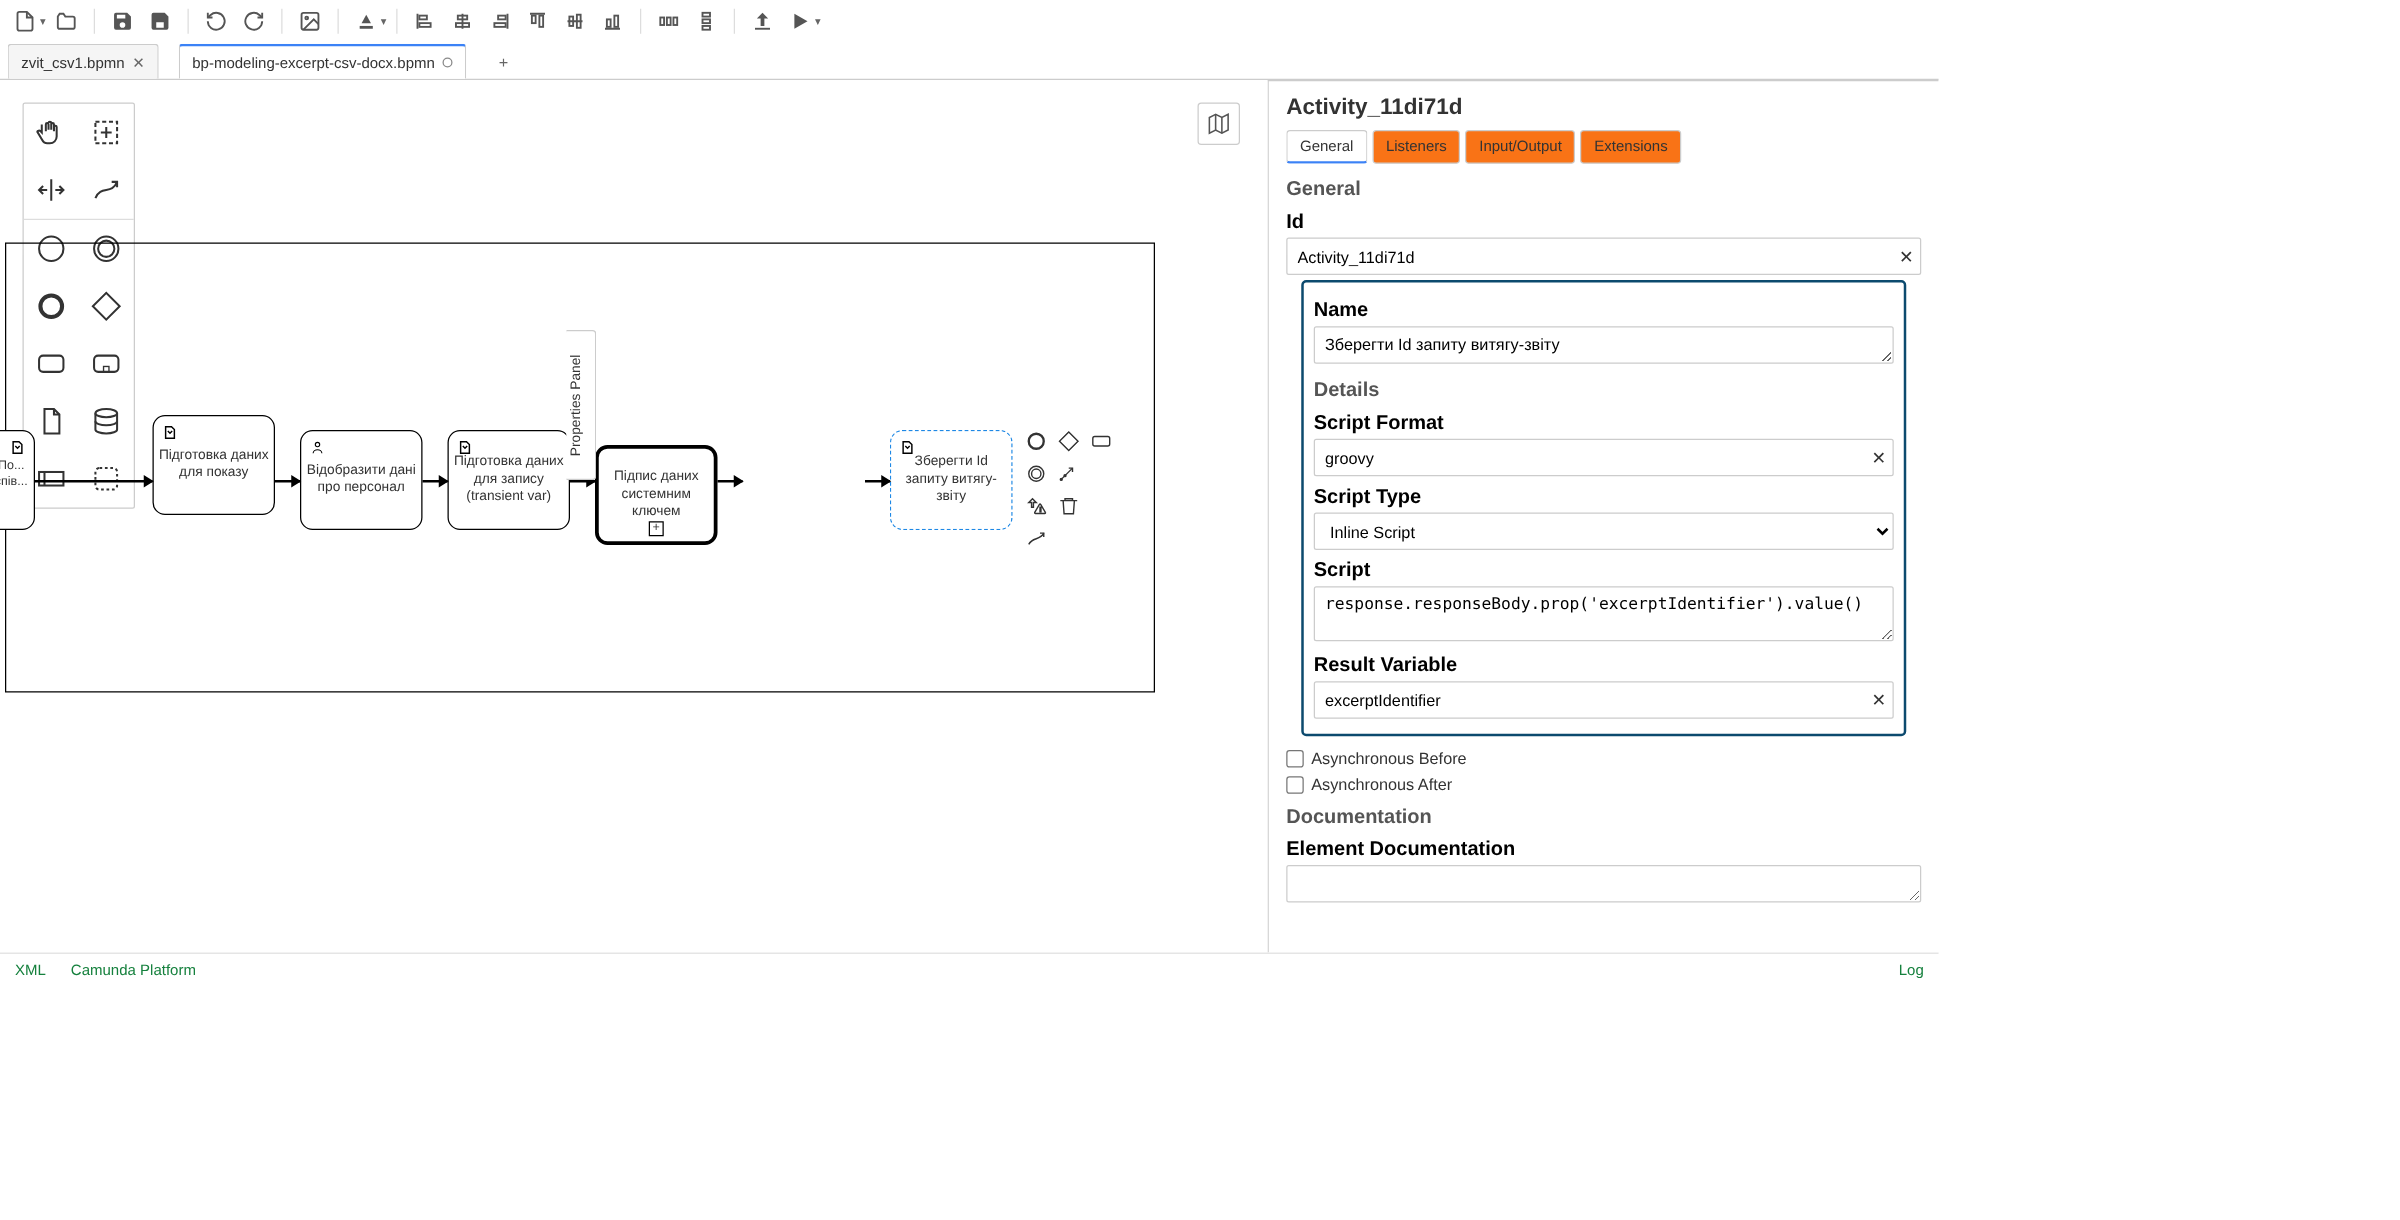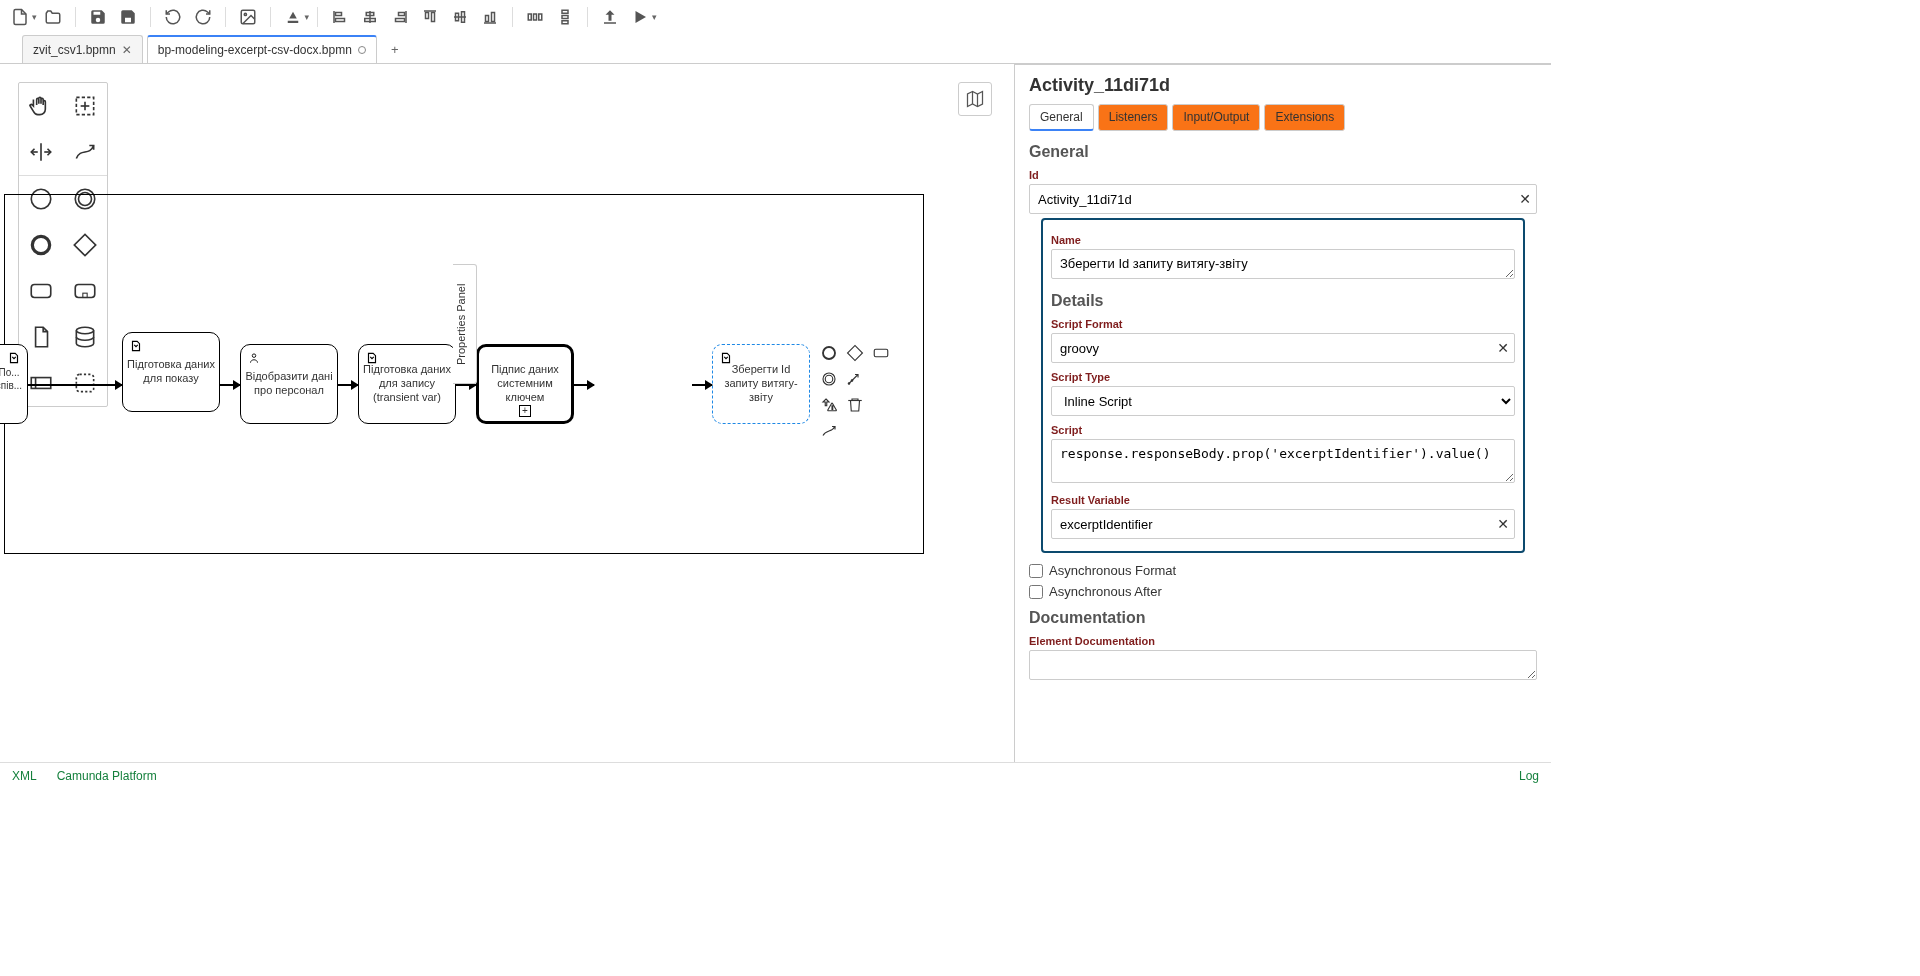--- a/index.html
+++ b/index.html
@@ -2,21 +2,21 @@
 <html><head>
 <meta charset="utf-8">
 <style>
 * { box-sizing: border-box; margin: 0; padding: 0; }
 body { font-family: Arial, sans-serif; font-size: 13px; color: #333; background: #fff; width: 1551px; height: 788px; overflow: hidden; display: flex; flex-direction: column; }
 .toolbar { height: 34px; display: flex; align-items: center; padding: 0 6px; gap: 2px; }
 .tb-btn { width: 28px; height: 28px; display: flex; align-items: center; justify-content: center; cursor: pointer; color: #555; }
 .tb-btn svg { width: 18px; height: 18px; }
 .tb-sep { width: 1px; height: 20px; background: #ddd; margin: 0 6px; }
 .tb-drop { font-size: 9px; margin-left: -4px; color: #666; }
-.tabs { height: 30px; display: flex; align-items: flex-end; border-bottom: 1px solid #ccc; padding-left: 22px; gap: 4px; }
+.tabs { height: 30px; display: flex; align-items: flex-end; border-bottom: 1px solid #ccc; padding-left: 6px; gap: 16px; }
 .tab { height: 28px; padding: 0 10px; display: flex; align-items: center; gap: 6px; border: 1px solid #ccc; border-bottom: none; background: #f5f5f5; border-radius: 3px 3px 0 0; font-size: 12px; position: relative; }
 .tab.active { background: #fff; border-top: 2px solid #3b82f6; }
 .tab-close { font-size: 12px; cursor: pointer; color: #666; }
 .tab-dirty { width: 8px; height: 8px; border: 1px solid #888; border-radius: 50%; }
 .tab-add { width: 28px; height: 28px; display: flex; align-items: center; justify-content: center; cursor: pointer; color: #666; }
 .main { flex: 1; display: flex; position: relative; overflow: hidden; }
 .canvas-wrap { flex: 1; position: relative; background: #fff; }
 .palette { position: absolute; left: 18px; top: 18px; width: 90px; background: #fff; border: 1px solid #ccc; border-radius: 2px; display: grid; grid-template-columns: 1fr 1fr; }
 .palette-item { height: 46px; display: flex; align-items: center; justify-content: center; cursor: pointer; }
 .palette-item svg { width: 26px; height: 26px; stroke: #333; fill: none; }
@@ -34,21 +34,21 @@
 .context-pad { position: absolute; display: grid; grid-template-columns: repeat(3, 22px); gap: 4px; }
 .context-pad div { width: 22px; height: 22px; display: flex; align-items: center; justify-content: center; }
 .context-pad svg { width: 18px; height: 18px; stroke: #333; fill: none; }
 .props-collapse { position: absolute; right: 537px; top: 200px; width: 24px; height: 120px; border: 1px solid #ccc; border-right: none; background: #fff; writing-mode: vertical-rl; transform: rotate(180deg); text-align: center; font-size: 11px; padding: 6px 2px; border-radius: 3px 0 0 3px; }
 .props-panel { width: 537px; border-left: 1px solid #ccc; border-top: 1px solid #ccc; background: #fff; overflow-y: auto; padding: 10px 14px 20px 14px; }
 .props-title { font-size: 18px; font-weight: bold; margin-bottom: 8px; }
 .props-tabs { display: flex; gap: 4px; margin-bottom: 12px; }
 .props-tab { padding: 5px 10px; border: 1px solid #ccc; border-radius: 3px; font-size: 12px; background: #f97316; cursor: pointer; }
 .props-tab.active { background: #fff; border-bottom: 2px solid #3b82f6; }
 .section-title { font-size: 16px; font-weight: bold; color: #555; margin: 10px 0 6px; }
-.field-label { font-size: 11px; font-weight: bold; color: #7f1d1d; margin: 8px 0 3px; }
+.field-label { font-size: 16px; font-weight: bold; color: #000000; margin: 8px 0 3px; }
 .field-row { position: relative; }
 .field-input { width: 100%; height: 30px; border: 1px solid #ccc; border-radius: 2px; padding: 0 26px 0 8px; font-size: 13px; font-family: inherit; }
 .field-textarea { width: 100%; min-height: 30px; border: 1px solid #ccc; border-radius: 2px; padding: 6px 8px; font-size: 13px; font-family: inherit; resize: vertical; }
 .field-textarea.mono { font-family: Consolas, monospace; }
 .field-select { width: 100%; height: 30px; border: 1px solid #ccc; border-radius: 2px; padding: 0 8px; font-size: 13px; background: #fff; }
 .field-clear { position: absolute; right: 6px; top: 50%; transform: translateY(-50%); cursor: pointer; font-size: 14px; color: #333; }
 .highlight-box { border: 2px solid #0c4a6e; border-radius: 4px; padding: 6px 8px 12px 8px; margin: 4px 12px 10px; }
 .checkbox-row { display: flex; align-items: center; gap: 6px; margin: 6px 0; font-size: 13px; }
 .checkbox-row input { width: 14px; height: 14px; }
 .statusbar { height: 26px; border-top: 1px solid #ddd; display: flex; align-items: center; padding: 0 12px; gap: 20px; font-size: 12px; color: #15803d; }
@@ -318,21 +318,21 @@
           </svg>
         <span>Підготовка даних для запису (transient var)</span>
       </div>
       <div class="task" style="left:240px; top:280px;">
         <svg class="task-icon" viewBox="0 0 24 24" fill="none" stroke="#000" stroke-width="1.5">
             <circle cx="12" cy="8" r="3"></circle>
             <path d="M6 20c0-3 3-5 6-5s6 2 6 5"></path>
           </svg>
         <span>Відобразити дані про персонал</span>
       </div>
-      <div class="task bold" style="left:476px; top:280px;">
+      <div class="task bold" style="left:476px; top:292px;">
         <span>Підпис даних системним ключем</span>
         <span class="task-marker">+</span>
       </div>
       <div class="task selected" style="left:712px; top:280px;">
         <svg class="task-icon" viewBox="0 0 24 24" fill="none" stroke="#000" stroke-width="2">
             <path d="M6 4h8l4 4v12H6V4z"></path>
             <path d="M9 10l3 3 3-3"></path>
           </svg>
         <span>Зберегти Id запиту витягу-звіту</span>
       </div>
@@ -439,21 +439,21 @@
 
       <div class="field-label">Result Variable</div>
       <div class="field-row">
         <input class="field-input" value="excerptIdentifier" style="">
         <span class="field-clear">✕</span>
       </div>
     </div>
 
     <label class="checkbox-row">
       <input type="checkbox" style="">
-      <span>Asynchronous Format</span>
+      <span>Asynchronous Before</span>
     </label>
     <label class="checkbox-row">
       <input type="checkbox" style="">
       <span>Asynchronous After</span>
     </label>
 
     <div class="section-title">Documentation</div>
     <div class="field-label">Element Documentation</div>
     <textarea class="field-textarea" rows="1" style=""></textarea>
   </div>

